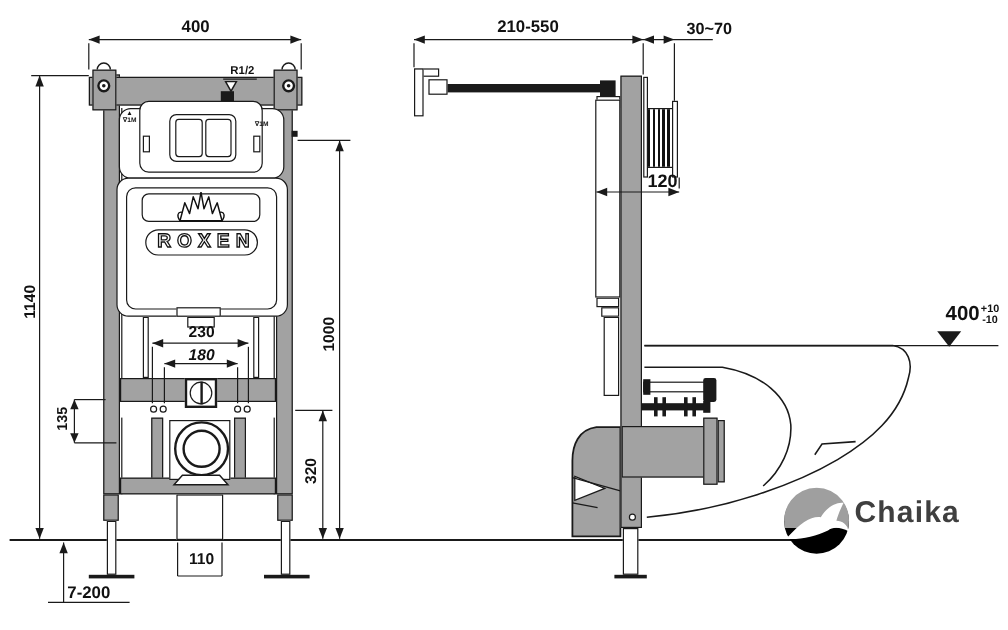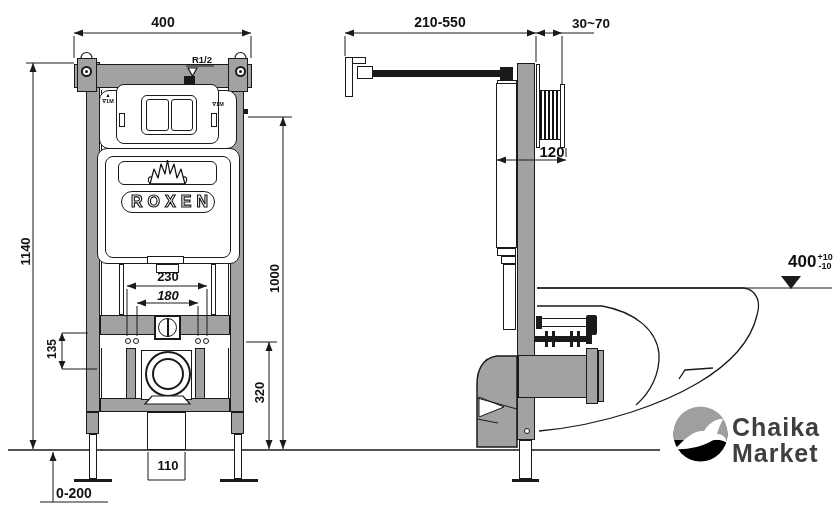--- a/index.html
+++ b/index.html
@@ -240,35 +240,34 @@
   </svg>
 
   <div class="dim" style="left:143px;top:15px;width:40px;font-size:14px;">400</div>
   <div class="dim vdim" style="left:3px;top:245px;width:44px;">1140</div>
   <div class="dim vdim" style="left:252px;top:272px;width:44px;">1000</div>
   <div class="dim vdim" style="left:237px;top:386px;width:44px;">320</div>
   <div class="dim vdim" style="left:32px;top:343px;width:40px;font-size:12px;">135</div>
   <div class="dim" style="left:150px;top:270px;width:36px;">230</div>
   <div class="dim" style="left:150px;top:289px;width:36px;font-style:italic;">180</div>
   <div class="dim" style="left:150px;top:459px;width:36px;">110</div>
-  <div class="dim" style="left:42px;top:486px;width:64px;font-size:14px;">0-200</div>
+  <div class="dim" style="left:42px;top:486px;width:64px;font-size:14px;">7-200</div>
   <div class="dim" style="left:187px;top:55px;width:30px;font-size:9.5px;">R1/2</div>
   <div class="dim" style="left:402px;top:15px;width:76px;font-size:14px;">210-550</div>
   <div class="dim" style="left:566px;top:17px;width:50px;font-size:13.5px;">30~70</div>
   <div class="dim" style="left:537px;top:144px;width:30px;font-size:15px;">120</div>
   <div class="dim" style="left:788px;top:253px;font-size:17px;">
     <span>400</span><span class="tolcol">
         <span>+10</span>
         <span>-10</span>
       </span>
   </div>
 
-  <div class="a" style="left:668px;top:405px;width:165px;height:70px;">
+  <div class="a" style="left:648px;top:405px;width:165px;height:70px;">
     <svg style="left:4px;top:1px;" width="57" height="57" viewBox="0 0 57 57">
       <circle cx="28.5" cy="28.5" r="27" fill="#000"></circle>
       <path d="M2.3,34 A27,27 0 1 1 54.7,34 Z" fill="#9f9f9f"></path>
       <path d="M3,43 C16,29 24,24 32,25 C36,18 44,12 51,13 C48,19 46,24 45,28 C50,28 54,31 55.5,37 C48,33 42,33 38,36 C28,41 14,44 3,43 Z" fill="#fff"></path>
     </svg>
     <div class="wm-text" style="left:64px;top:10px;">Chaika</div>
-    <div class="wm-text" style="left:64px;top:36px;">Market</div>
   </div>
 
 </div>
 
 </body></html>

